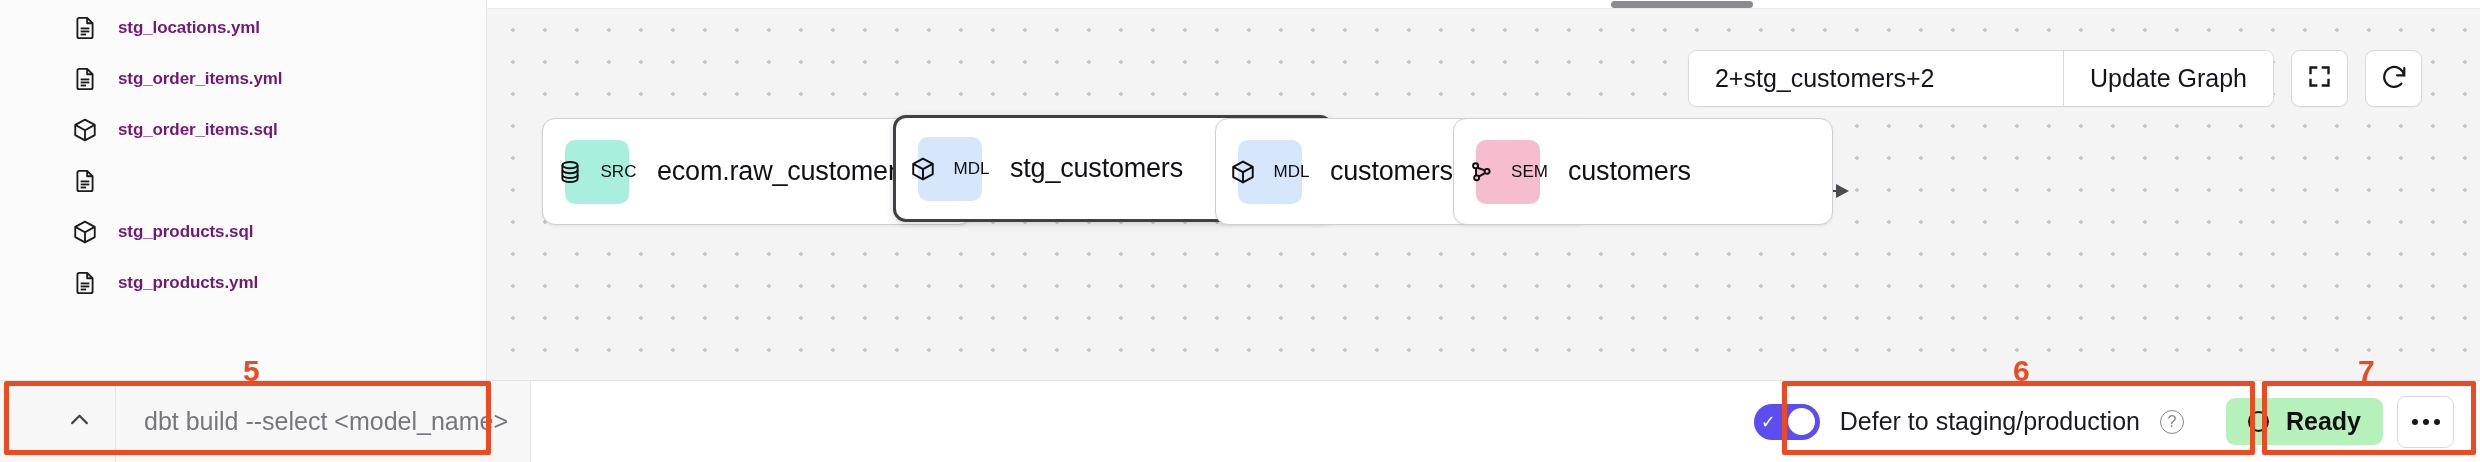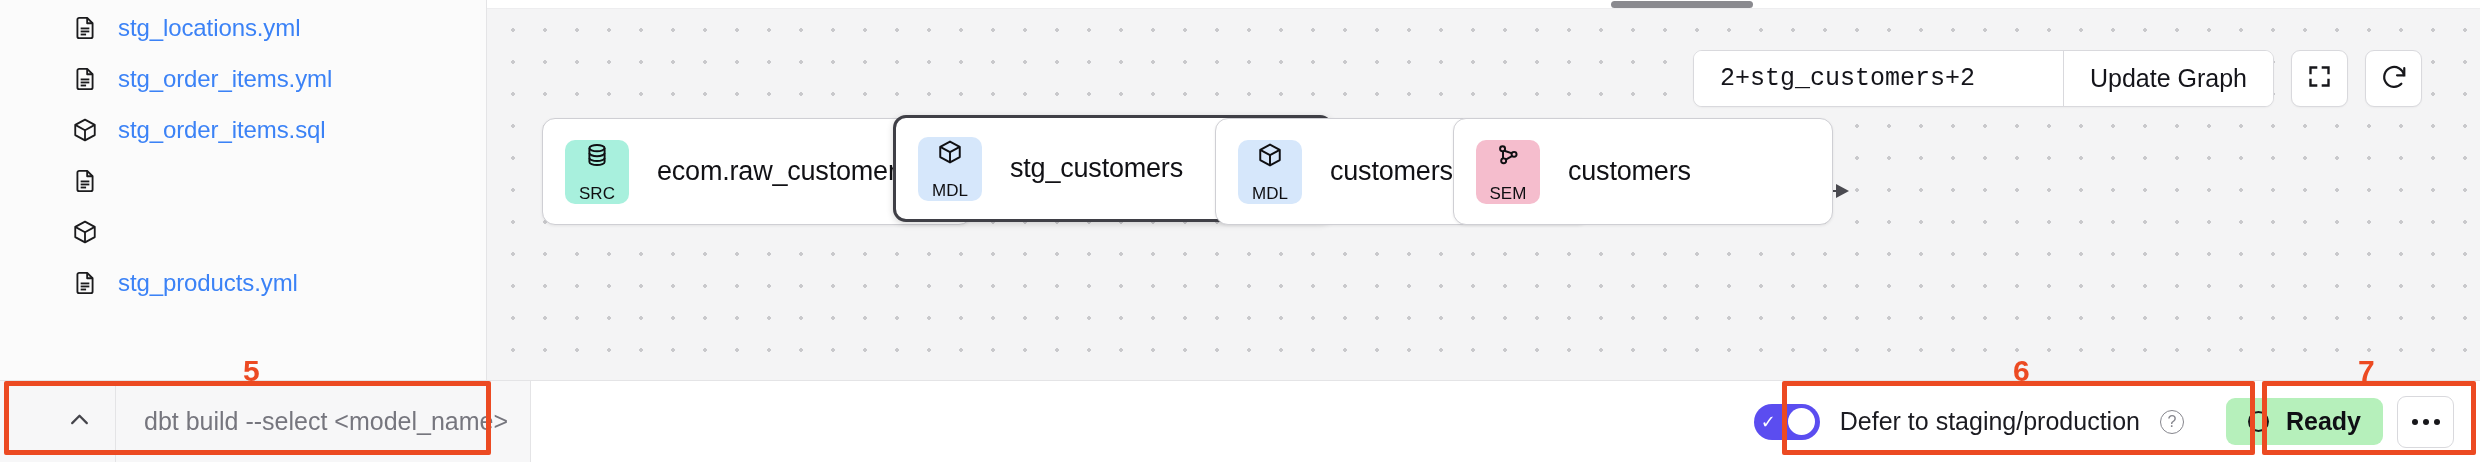--- a/index.html
+++ b/index.html
@@ -53,24 +53,25 @@
     height: 26px;
     flex: 0 0 26px;
     display: flex;
     align-items: center;
     justify-content: center;
     color: #1b1b1d;
   }
   .file-icon svg { display: block; }
 
   .file-label {
-    font-size: 24px;
-    color: #3b82f6;
+    font-size: 17px;
+    color: #701a75;
     letter-spacing: -0.1px;
     white-space: nowrap;
+    font-weight: bold;
   }
 
   
   .canvas {
     position: relative;
     flex: 1;
     height: 100%;
     background-color: #f4f4f5;
     background-image: radial-gradient(circle, #c9c9cc 1.6px, transparent 1.7px);
     background-size: 32px 32px;
@@ -122,21 +123,21 @@
   .selector-input {
     display: flex;
     align-items: center;
     padding: 0 26px;
     min-width: 333px;
     font-size: 25px;
     color: #14141a;
     background: #ffffff;
     border: none;
     outline: none;
-    font-family: Liberation Mono, monospace;
+    font-family: Liberation Sans, sans-serif;
     height: 100%;
   }
 
   .selector-divider {
     width: 1px;
     background: #d9d9dd;
     flex: 0 0 1px;
   }
 
   .update-graph-btn {
@@ -185,21 +186,20 @@
   .node.selected {
     border: 3px solid #3f3f46;
     box-shadow: 0 2px 7px rgba(0,0,0,.16);
   }
 
   .node-badge {
     width: 64px;
     height: 64px;
     border-radius: 10px;
     display: flex;
-    flex-direction: column;
     align-items: center;
     justify-content: center;
     gap: 17px;
     flex: 0 0 64px;
   }
   .badge-src { background: #a8f0dd; }
   .badge-mdl { background: #d6e7fb; }
   .badge-sem { background: #f5bdcd; }
 
   .node-badge svg { display: block; color: #0f0f12; }
@@ -465,20 +465,21 @@
             </span>
           </div>
           <div class="file-row">
             <span class="file-icon">
               <svg width="26" height="26" viewBox="0 0 24 24" fill="none" stroke="currentColor" stroke-width="1.7" stroke-linejoin="round">
                 <path d="M12 2.4 21 7.3v9.4L12 21.6 3 16.7V7.3z"></path>
                 <path d="M3 7.3l9 4.9 9-4.9"></path>
                 <path d="M12 12.2v9.4"></path>
               </svg>
             </span>
+            <span class="file-label">stg_products.sql</span>
           </div>
           <div class="file-row">
             <span class="file-icon">
               <svg width="26" height="26" viewBox="0 0 24 24" fill="none" stroke="currentColor" stroke-width="1.7" stroke-linejoin="round">
                 <path d="M14 2.6H6.6A1.6 1.6 0 0 0 5 4.2v15.6a1.6 1.6 0 0 0 1.6 1.6h10.8a1.6 1.6 0 0 0 1.6-1.6V7.6z"></path>
                 <path d="M14 2.6v5h5"></path>
                 <path d="M8 12.4h8"></path>
                 <path d="M8 15.2h8"></path>
                 <path d="M8 18h5"></path>
               </svg>

